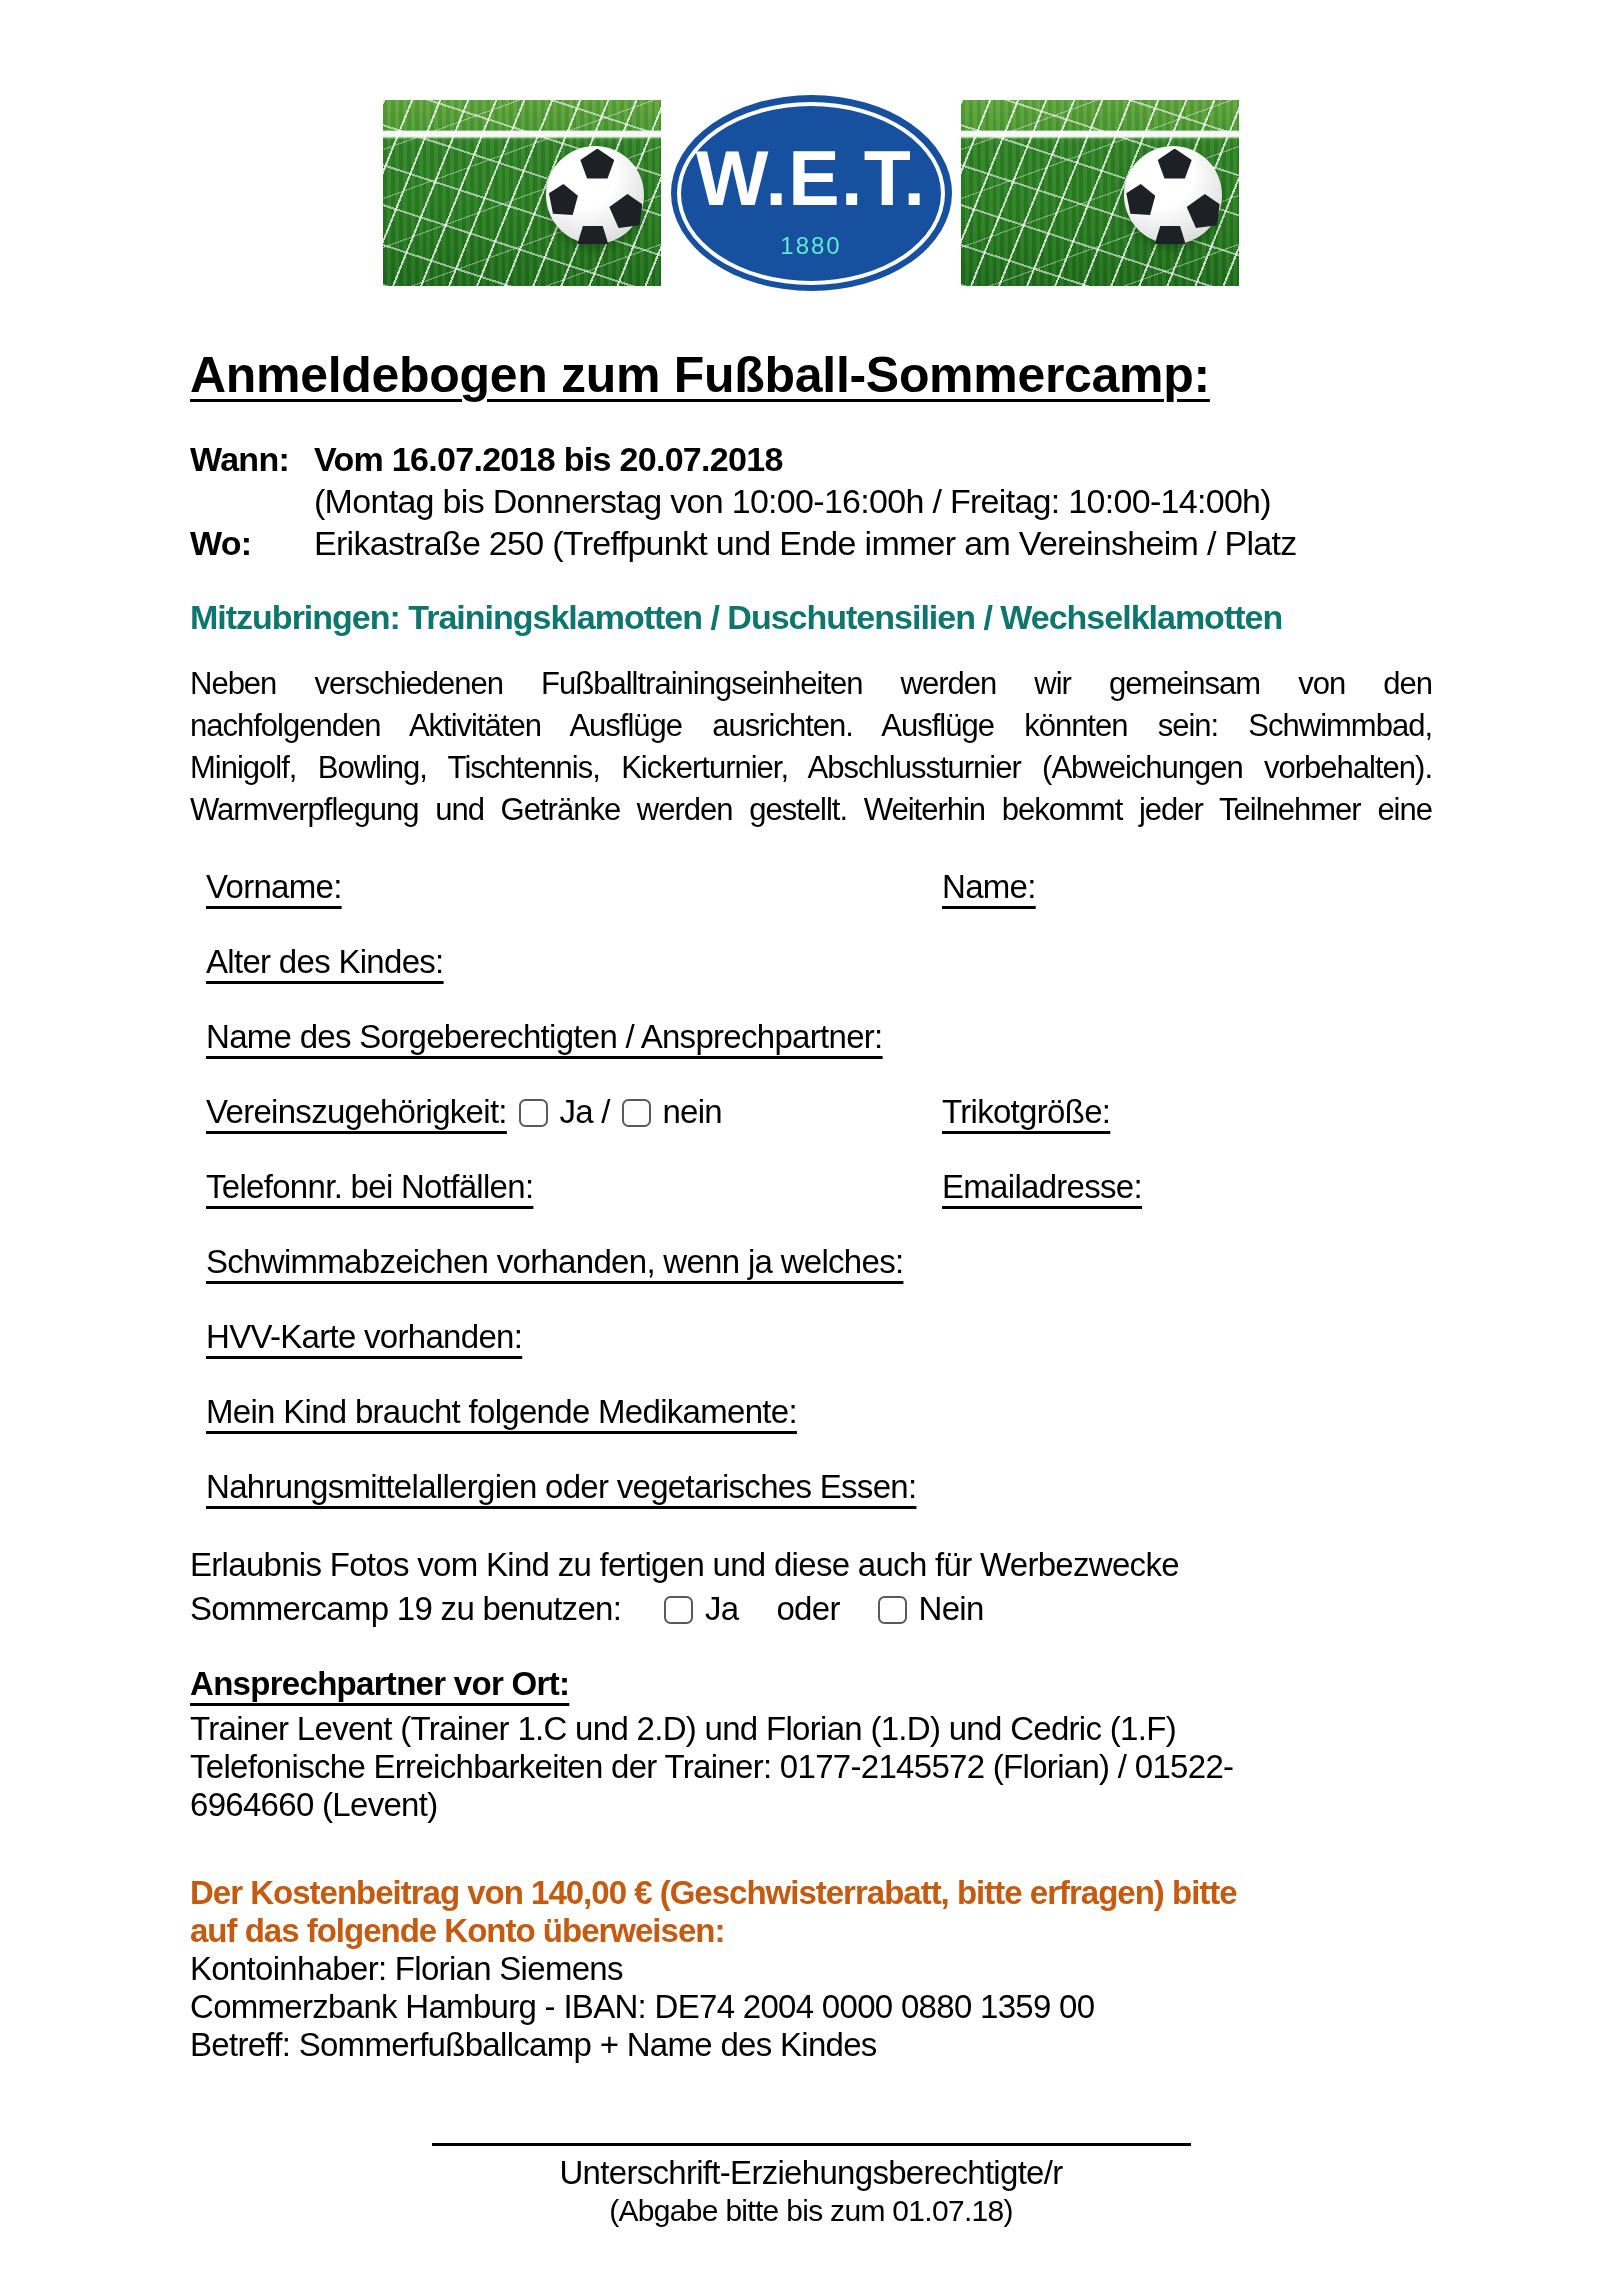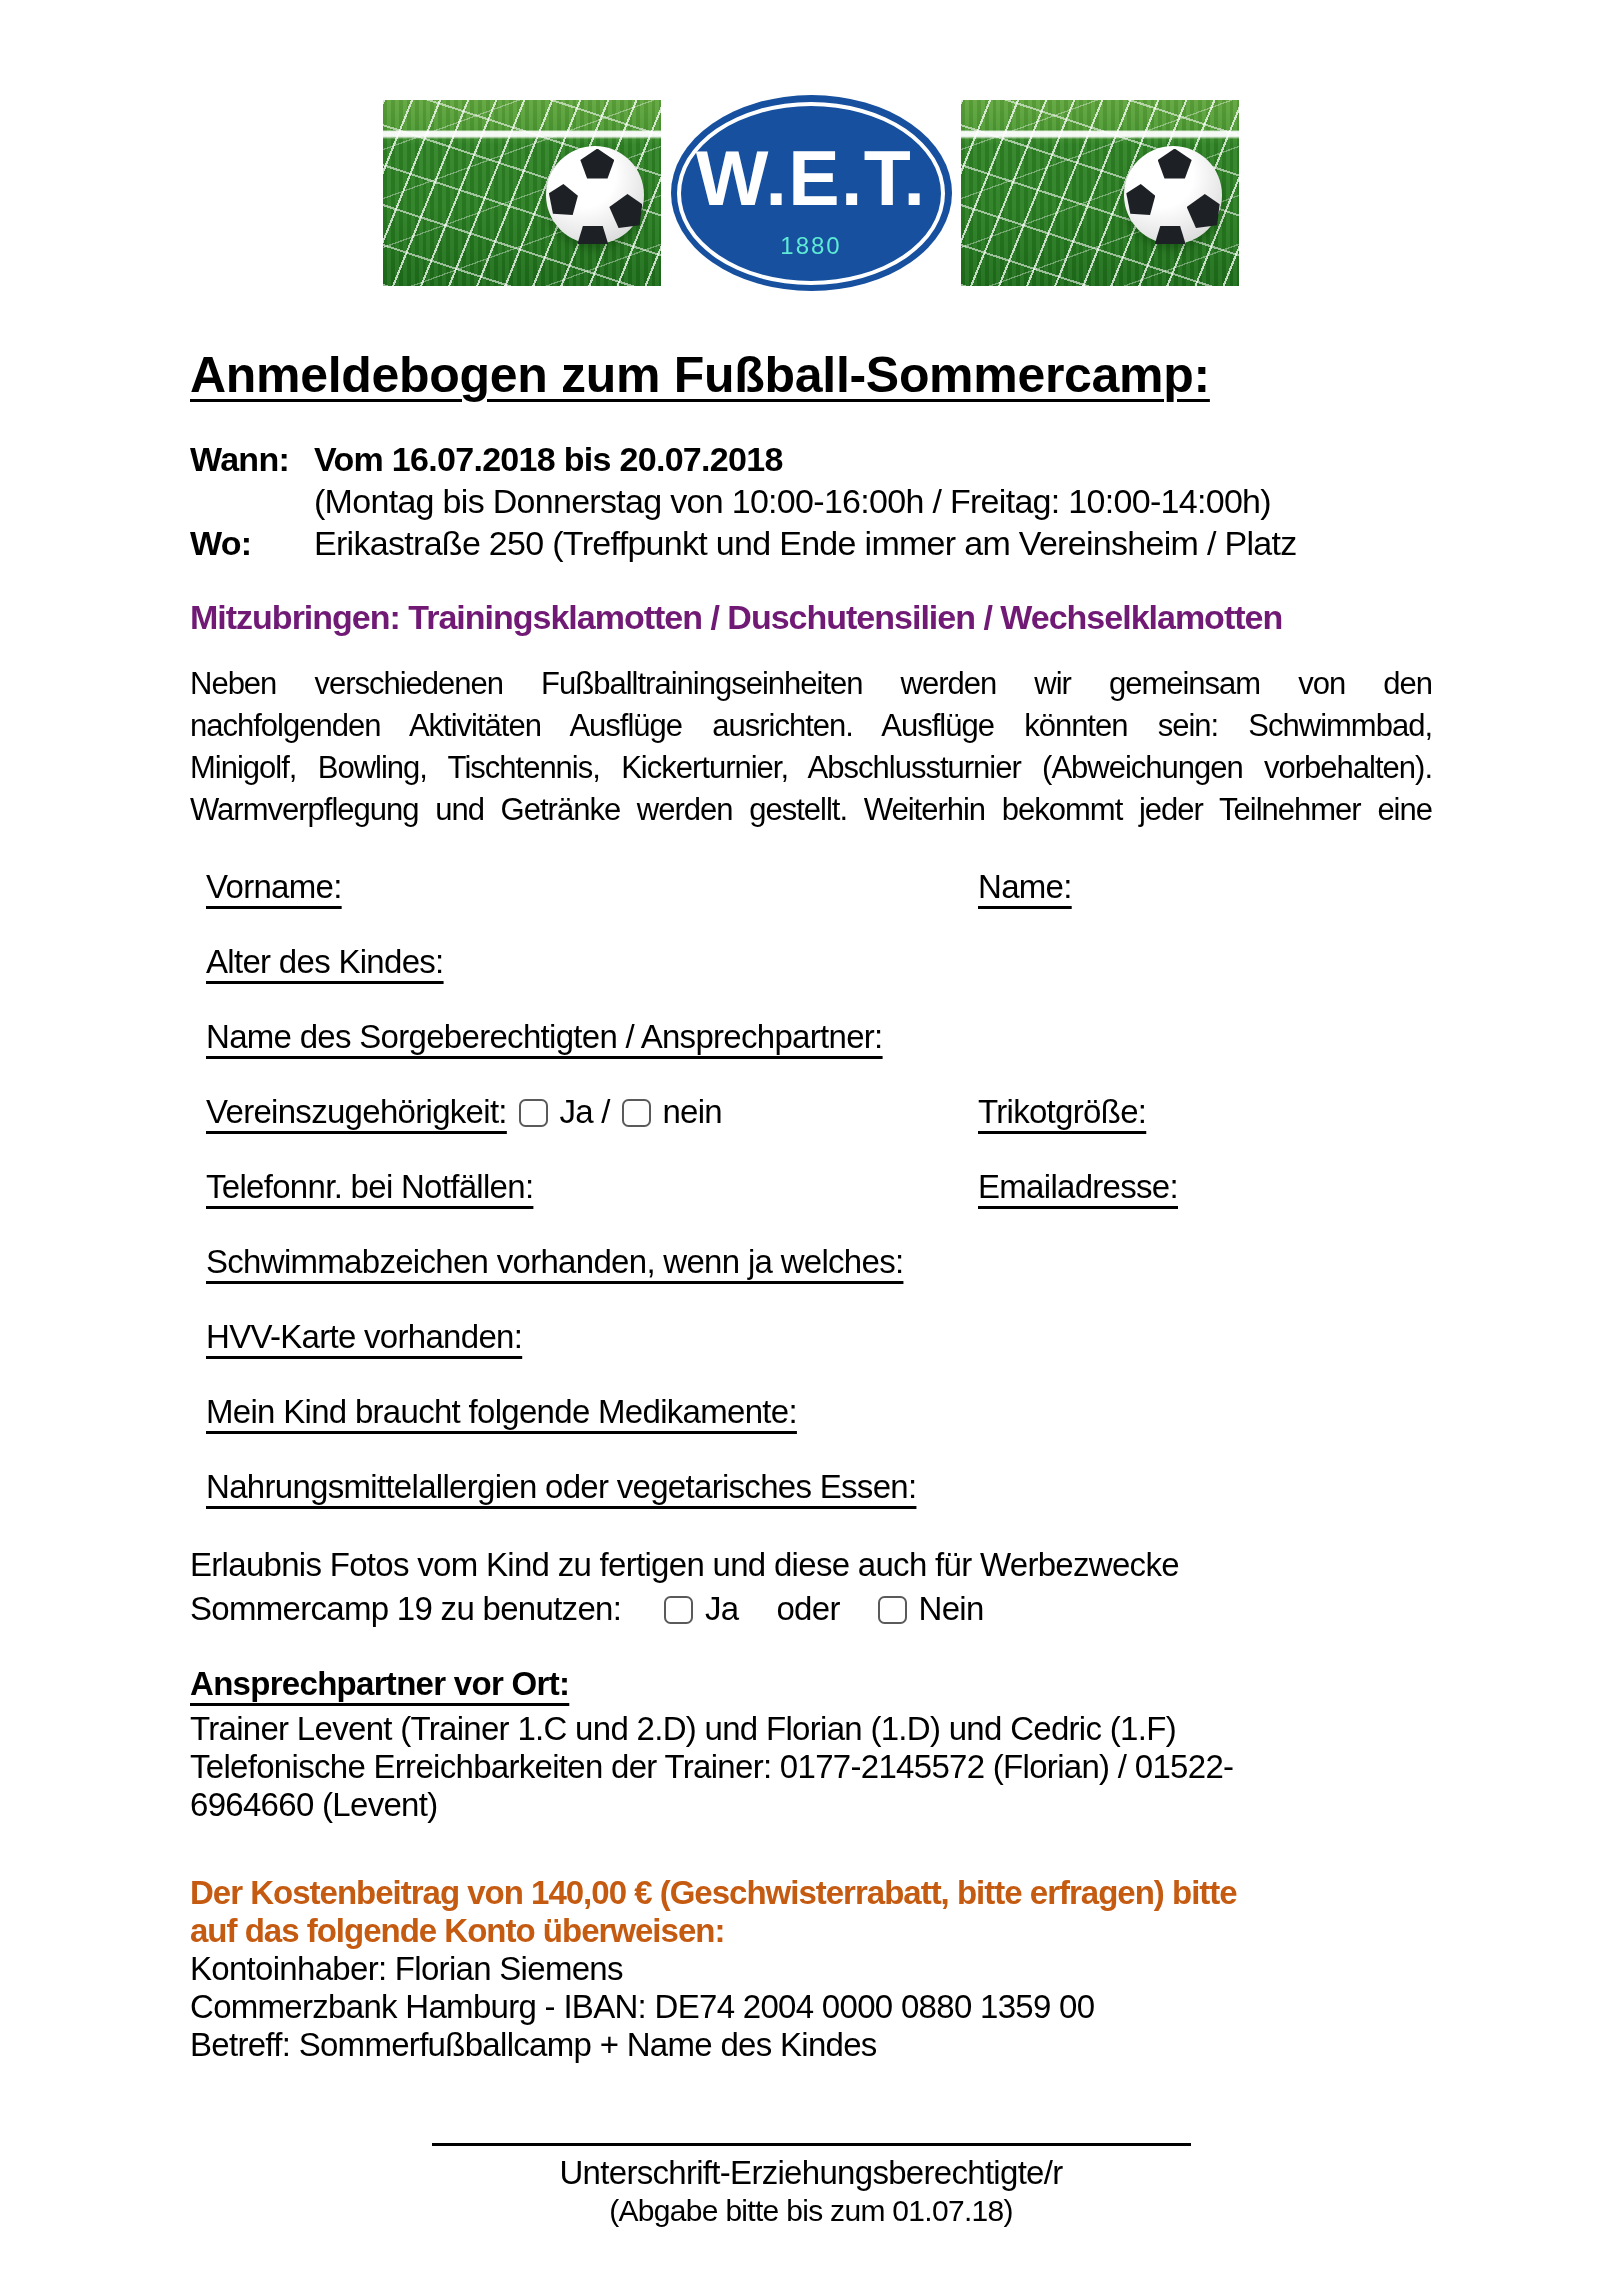--- a/index.html
+++ b/index.html
@@ -53,30 +53,30 @@
   .u{text-decoration:underline;text-decoration-thickness:2.6px;text-underline-offset:7.9px;}
   .title{
     margin-top:55px;text-align:left;font-size:50px;font-weight:bold;letter-spacing:-0.3px;
     text-decoration:underline;text-decoration-thickness:3.3px;text-underline-offset:6.5px;
   }
   .ww{margin-top:34px;font-size:34px;letter-spacing:-0.7px;}
   .ww .row{display:flex;line-height:42px;}
   .ww .lab{flex:0 0 124px;font-weight:bold;}
   .ww .row.first{font-weight:bold;}
   .bring{
-    margin-top:34px;font-size:34px;font-weight:bold;color:#701a75;
+    margin-top:34px;font-size:34px;font-weight:bold;color:#0f766e;
     letter-spacing:-1px;white-space:nowrap;
   }
   .intro{margin-top:26px;font-size:31px;letter-spacing:-1px;}
   .intro .iline{line-height:42px;white-space:nowrap;text-align-last:justify;}
   .intro .iline.last{text-align-last:left;}
   
   .fields{margin-top:37px;font-size:33px;letter-spacing:-0.7px;margin-left:16px;}
   .frow{position:relative;line-height:38px;margin-bottom:37px;white-space:nowrap;}
-  .col2{position:absolute;left:772px;top:0;}
+  .col2{position:absolute;left:736px;top:0;}
   .chk{
     display:inline-block;width:29px;height:27.5px;border:2.6px solid #5a5a5a;border-radius:6.5px;
     background:#fff;vertical-align:-3.9px;box-sizing:border-box;
   }
   .gap-s{display:inline-block;width:11.8px;}
   .gap-m{display:inline-block;width:38px;}
   .gap-l{display:inline-block;width:43px;}
   
   .consent{margin-top:1.3px;font-size:33px;letter-spacing:-0.7px;}
   .consent .cline{line-height:44px;white-space:nowrap;}

